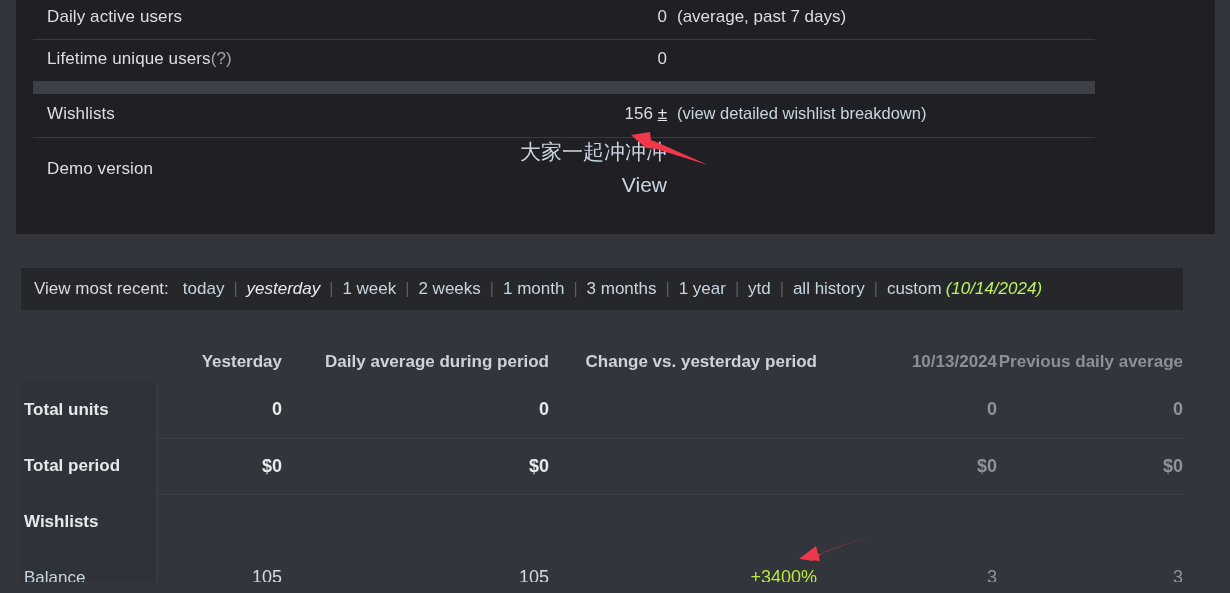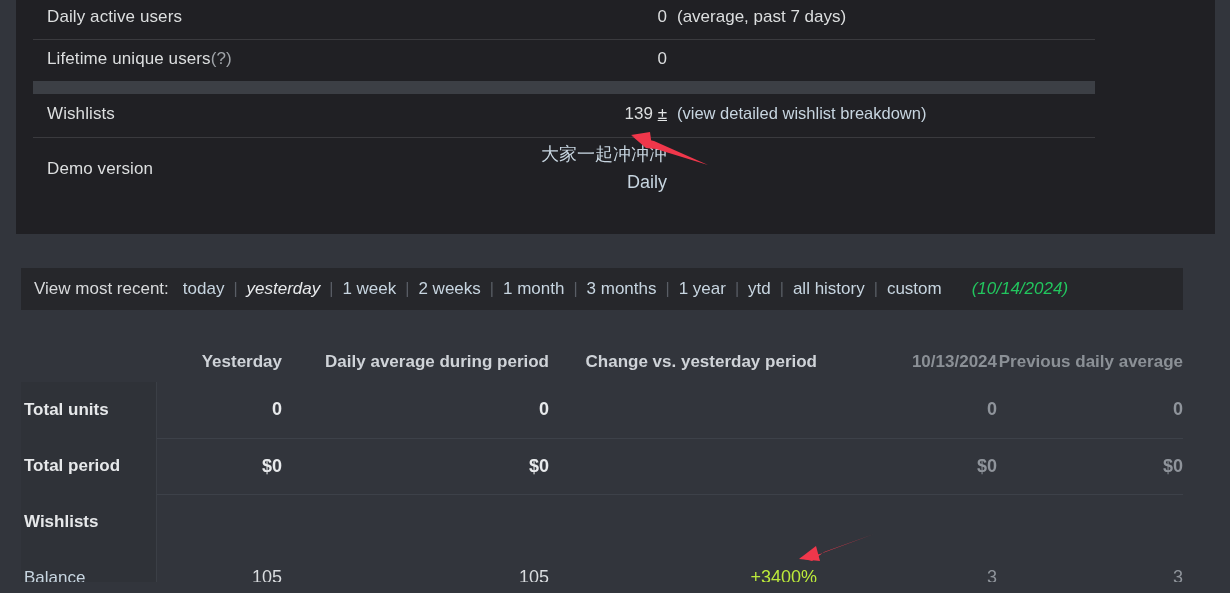--- a/index.html
+++ b/index.html
@@ -102,21 +102,21 @@
     color: #c7d5e0;
     cursor: pointer;
     font-size: 16.5px;
   }
 
   .demo-links {
     text-align: right;
     line-height: 1.55;
     padding-right: 0 !important;
   }
-  .demo-links a { display: block; font-size: 18px; }
+  .demo-links a { display: block; font-size: 21px; }
 
   
   .daterange-bar {
     position: absolute;
     left: 21px;
     top: 268px;
     width: 1162px;
     height: 42px;
     background: #26272b;
     display: flex;
@@ -138,22 +138,22 @@
     color: #e8eaec;
     cursor: default;
   }
   .dr-sep {
     color: #5a5e66;
     margin: 0 9px;
     font-size: 16px;
   }
   .dr-current {
     font-style: italic;
-    color: #22c55e;
-    margin-left: 30px;
+    color: #bef264;
+    margin-left: 4px;
     white-space: nowrap;
   }
 
   
   .stats-table {
     position: absolute;
     left: 21px;
     top: 311px;
     width: 1162px;
     border-collapse: collapse;
@@ -272,29 +272,29 @@
           <td class="sum-value">0</td>
           <td class="sum-note"></td>
         </tr>
 
         <tr style="height:13px;">
           <td colspan="3" style="height:13px;"></td>
         </tr>
 
         <tr class="sum-row">
           <td class="sum-label">Wishlists</td>
-          <td class="sum-value"><span>139</span> <span class="plusmin">±</span></td>
+          <td class="sum-value"><span>156</span> <span class="plusmin">±</span></td>
           <td class="sum-note"><a class="slink">(view detailed wishlist breakdown)</a></td>
         </tr>
 
         <tr style="height:68px;">
           <td class="sum-label">Demo version</td>
           <td class="sum-value demo-links">
             <a class="slink">大家一起冲冲冲</a>
-            <a class="slink">Daily</a>
+            <a class="slink">View</a>
           </td>
           <td class="sum-note"></td>
         </tr>
       </tbody>
     </table>
   </div>
 
   <div class="daterange-bar">
     <span class="dr-label">View most recent:</span>
     <span id="dr-items"><span class="dr-item">today</span><span class="dr-sep">|</span><span class="dr-item active">yesterday</span><span class="dr-sep">|</span><span class="dr-item">1 week</span><span class="dr-sep">|</span><span class="dr-item">2 weeks</span><span class="dr-sep">|</span><span class="dr-item">1 month</span><span class="dr-sep">|</span><span class="dr-item">3 months</span><span class="dr-sep">|</span><span class="dr-item">1 year</span><span class="dr-sep">|</span><span class="dr-item">ytd</span><span class="dr-sep">|</span><span class="dr-item">all history</span><span class="dr-sep">|</span><span class="dr-item">custom</span></span>

